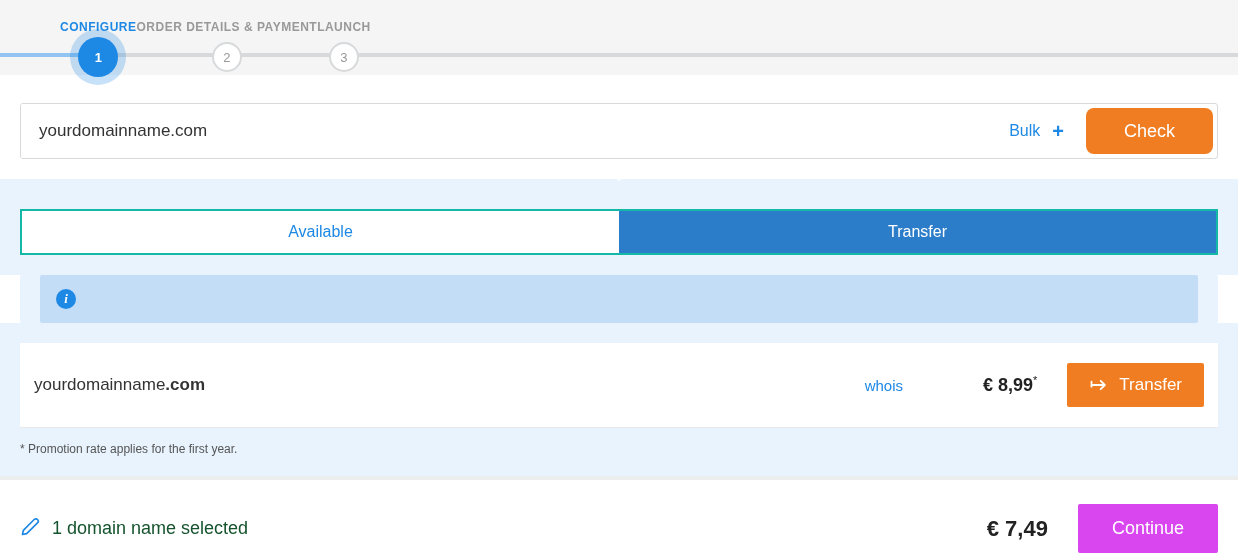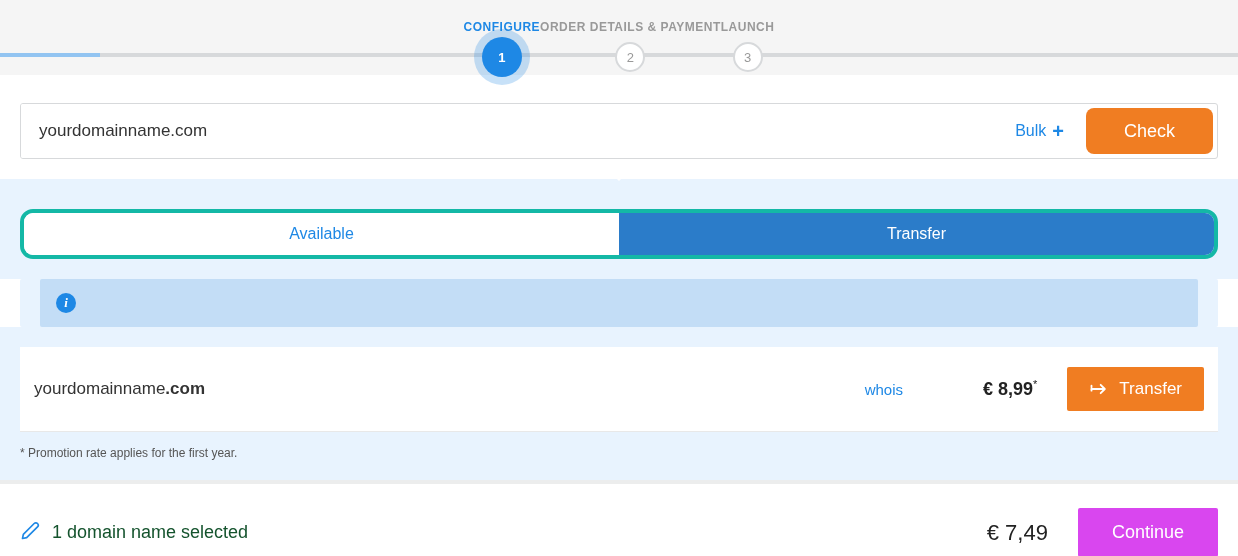--- a/index.html
+++ b/index.html
@@ -2,39 +2,39 @@
 <html><head>
   <meta charset="utf-8">
   <style>
     * { box-sizing: border-box; margin: 0; padding: 0; }
     body { font-family: Arial, Helvetica, sans-serif; background: #fff; width: 1238px; }
     
     
     .progress-container { background: #f5f5f5; padding: 20px 0 0 0; position: relative; height: 75px; }
     .progress-track { position: absolute; top: 53px; left: 0; right: 0; height: 4px; background: #d7d9db; }
     .progress-fill { position: absolute; top: 53px; left: 0; width: 100px; height: 4px; background: #92c4f1; }
-    .progress-steps { display: flex; justify-content: center; padding: 0 60px; position: relative; }
+    .progress-steps { display: flex; justify-content: flex-start; padding: 0 60px; position: relative; }
     .step { display: flex; flex-direction: column; align-items: center; gap: 8px; }
     .step-label { font-size: 12px; font-weight: bold; letter-spacing: 0.5px; color: #999; }
     .step.active .step-label { color: #1e88e5; }
     .step-circle { width: 30px; height: 30px; border-radius: 50%; background: #fff; border: 2px solid #d7d9db; display: flex; align-items: center; justify-content: center; font-size: 13px; color: #999; position: relative; z-index: 2; }
     .step.active .step-circle { width: 40px; height: 40px; background: #1e88e5; border: none; color: #fff; font-weight: bold; box-shadow: 0 0 0 8px rgba(30,136,229,0.25); margin-top: -5px; }
     
     
     .search-section { padding: 28px 20px 20px 20px; background: #fff; }
     .search-row { display: flex; align-items: stretch; border: 1px solid #d7d9db; border-radius: 3px; overflow: hidden; height: 56px; }
     .search-input { flex: 1; border: none; padding: 0 18px; font-size: 17px; color: #333; outline: none; }
-    .bulk-btn { background: #fff; border: none; color: #1e88e5; font-size: 16px; padding: 0 18px; display: flex; align-items: center; gap: 6px; cursor: pointer; }
+    .bulk-btn { background: #fff; border: none; color: #1e88e5; font-size: 16px; padding: 0 18px; display: flex; align-items: center; gap: 12px; cursor: pointer; }
     .bulk-btn .plus { font-size: 20px; font-weight: bold; }
     .check-btn { background: #f07d22; color: #fff; border: none; font-size: 18px; padding: 0 38px; cursor: pointer; margin: 4px; border-radius: 8px; }
     
     
     .tabs-wrapper { background: #e8f3fe; padding: 30px 20px 20px 20px; position: relative; }
     .tabs-wrapper::before { content: ''; position: absolute; top: -10px; left: 50%; transform: translateX(-50%); width: 0; height: 0; border-left: 12px solid transparent; border-right: 12px solid transparent; border-top: 12px solid #fff; }
-    .tabs { display: flex; border: 4px solid #14b8a6; border-radius: 13px; overflow: hidden; }
+    .tabs { display: flex; border: 2px solid #14b8a6; border-radius: 0; overflow: hidden; }
     .tab { flex: 1; text-align: center; padding: 12px 0; font-size: 16px; cursor: pointer; }
     .tab.available { background: #fff; color: #1e88e5; }
     .tab.transfer { background: #2b7cc9; color: #fff; }
     
     
     .info-banner { background: #c3ddf6; margin: 20px 20px 0 20px; padding: 14px 16px; display: flex; align-items: center; gap: 12px; border-radius: 2px; }
     .info-icon-wrap { width: 20px; height: 20px; border-radius: 50%; background: #1e88e5; color: #fff; display: flex; align-items: center; justify-content: center; font-size: 13px; font-weight: bold; font-style: italic; font-family: Georgia, serif; }
     .info-text { color: #1e6bb8; font-size: 15px; font-weight: bold; }
     
     
@@ -46,21 +46,21 @@
     .price { font-size: 18px; font-weight: bold; color: #222; margin-right: 30px; }
     .price sup { font-size: 11px; font-weight: normal; }
     .transfer-btn { background: #f07d22; color: #fff; border: none; font-size: 17px; padding: 12px 22px; border-radius: 2px; cursor: pointer; display: flex; align-items: center; gap: 10px; }
     .transfer-btn svg { width: 20px; height: 18px; }
     .promo-note { font-size: 12px; color: #555; padding: 14px 0 0 0; }
     
     
     .footer-bar { background: #fff; border-top: 4px solid #eceded; padding: 24px 20px; display: flex; align-items: center; }
     .edit-icon { color: #1e88e5; margin-right: 12px; }
     .selected-text { color: #14532d; font-size: 18px; flex: 1; }
-    .total-price { font-size: 22px; font-weight: normal; color: #222; margin-right: 30px; }
+    .total-price { font-size: 22px; font-weight: bold; color: #222; margin-right: 30px; }
     .continue-btn { background: #d946ef; color: #fff; border: none; font-size: 18px; padding: 14px 34px; border-radius: 2px; cursor: pointer; }
   </style>
 </head>
 <body>
 
 <div class="progress-container">
   <div class="progress-track"></div>
   <div class="progress-fill"></div>
   <div class="progress-steps">
     <div class="step active">

